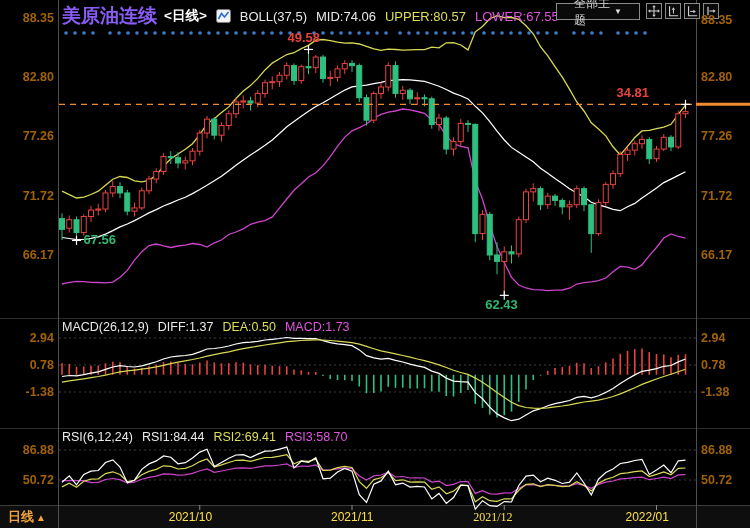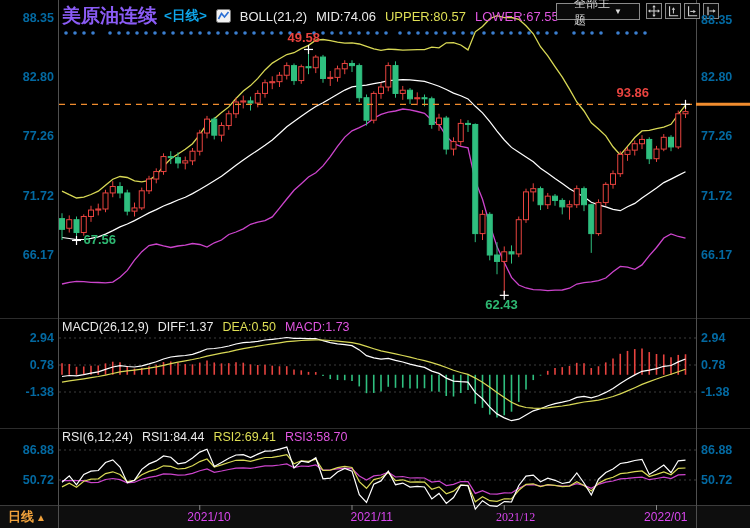--- a/index.html
+++ b/index.html
@@ -2,24 +2,24 @@
 <html><head>
 <meta charset="utf-8">
 <style>
   html,body{margin:0;padding:0;background:#000;}
   #app{position:relative;width:750px;height:528px;background:#000;overflow:hidden;
        font-family:"Liberation Sans",sans-serif;-webkit-font-smoothing:antialiased;}
   #chart{position:absolute;left:0;top:0;}
   .hdr{position:absolute;display:flex;align-items:center;gap:9px;font-size:13px;white-space:nowrap;}
   .hw{color:#e9e9e9;} .hy{color:#dfdf55;} .hm{color:#e055e0;}
   .hsym{color:#8b5cf6;font-weight:700;font-size:19px;}
-  .hper{color:#0ea5e9;font-weight:700;font-size:13.5px;padding-left:7px;}
-  .axlbl{position:absolute;color:#0369a1;font-size:12.5px;font-weight:600;line-height:16px;}
+  .hper{color:#ffffff;font-weight:700;font-size:13.5px;padding-left:7px;}
+  .axlbl{position:absolute;color:#a16207;font-size:12.5px;font-weight:600;line-height:16px;}
   .ra{width:54px;text-align:right;}
-  .xlbl{position:absolute;color:#d946ef;font-size:12px;width:62px;text-align:right;line-height:14px;}
+  .xlbl{position:absolute;color:#fde047;font-size:12px;width:62px;text-align:left;line-height:14px;}
   .ann{position:absolute;font-size:13px;font-weight:700;line-height:14px;white-space:nowrap;}
   .ann-red{color:#e8433f;} .ann-green{color:#2eb872;}
   .btn{position:absolute;box-sizing:border-box;border:1px solid #8a8a8a;background:#0a0a0a;
        display:flex;align-items:center;justify-content:center;cursor:pointer;}
   #theme-dd{left:556px;top:3px;width:84px;height:17px;color:#dcdcdc;font-size:12px;
        justify-content:space-between;padding:0 17px;}
   #theme-dd .chev{font-size:8px;color:#dcdcdc;}
   .tool{width:16px;height:16px;top:3px;}
   .tool svg{display:block;}
   #footer-period{position:absolute;left:8px;top:508px;color:#f2a33c;font-weight:700;font-size:13px;
@@ -411,21 +411,21 @@
     <span style="display:flex;gap:0;align-items:center;">
       <span class="hsym">美原油连续</span>
       <span class="hper">&lt;日线&gt;</span>
     </span>
     <span style="display:flex;">
       <svg width="15" height="14" viewBox="0 0 15 14">
         <rect x="0.5" y="0.5" width="14" height="13" rx="2" fill="#f2f2f2" stroke="#7a7a7a"></rect>
         <polyline points="2.5,10 5.5,4.5 8.5,8 12.5,3" fill="none" stroke="#2a6fd4" stroke-width="1.6"></polyline>
       </svg>
     </span>
-    <span class="hw">BOLL(21,2)</span>
+    <span class="hw">BOLL(37,5)</span>
     <span class="hw">MID:74.06</span>
     <span class="hy">UPPER:80.57</span>
     <span class="hm">LOWER:67.55</span>
   </div>
 
   <div class="btn" id="theme-dd">
     <span>全部主题</span>
     <span class="chev">▼</span>
   </div>
   <div class="btn tool" style="left:646px;">
@@ -490,21 +490,21 @@
   <div class="axlbl" style="left:701px;top:384px;">-1.38</div>
 
   <div class="axlbl ra" style="left:0;top:442px;">86.88</div>
   <div class="axlbl ra" style="left:0;top:472px;">50.72</div>
   <div class="axlbl" style="left:701px;top:442px;">86.88</div>
   <div class="axlbl" style="left:701px;top:472px;">50.72</div>
 
   <div class="ann ann-red" id="ann-high" style="left: 287.5px; top: 31.458px;">49.58</div>
   <div class="ann ann-green" id="ann-low_start" style="left: 83.5px; top: 233.453px;">67.56</div>
   <div class="ann ann-green" id="ann-low_dec" style="left: 485.25px; top: 298.344px;">62.43</div>
-  <div class="ann ann-red" id="ann-last" style="left: 616.5px; top: 86.349px;">93.86</div>
+  <div class="ann ann-red" id="ann-last" style="left: 616.5px; top: 86.349px;">34.81</div>
 
   <div class="xlbl" id="xl0" style="top: 510px; left: 168.75px;">2021/10</div>
   <div class="xlbl" id="xl1" style="top: 510px; left: 331px;">2021/11</div>
   <div class="xlbl" id="xl2" style="top: 510px; left: 473.25px; font-family: Liberation Serif, serif;">2021/12</div>
   <div class="xlbl" id="xl3" style="top: 510px; left: 625.5px;">2022/01</div>
 
   <div id="footer-period">
     <span>日线</span>
     <span class="tri">▲</span>
   </div>

